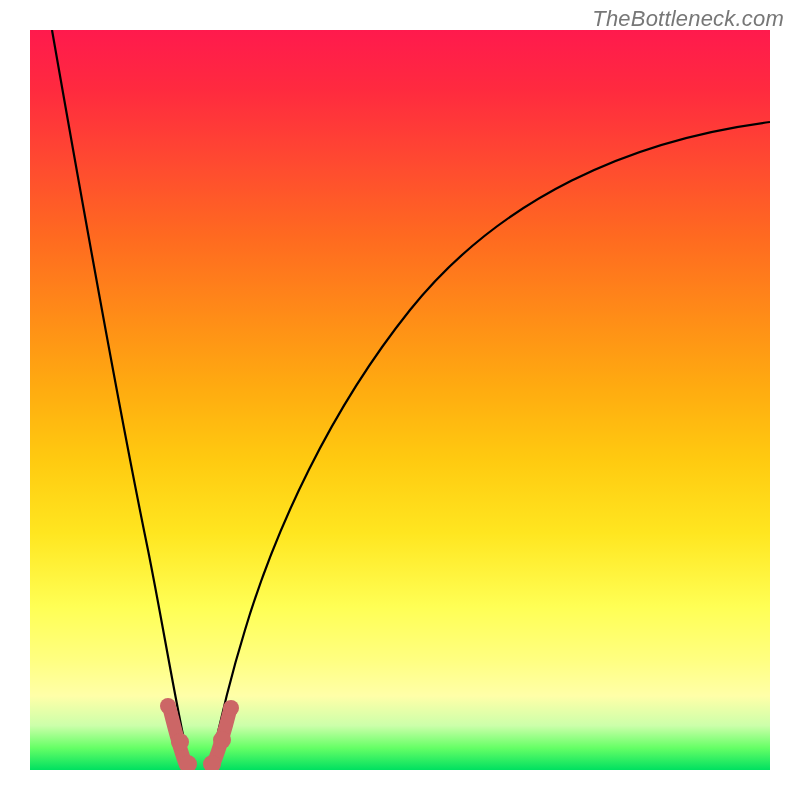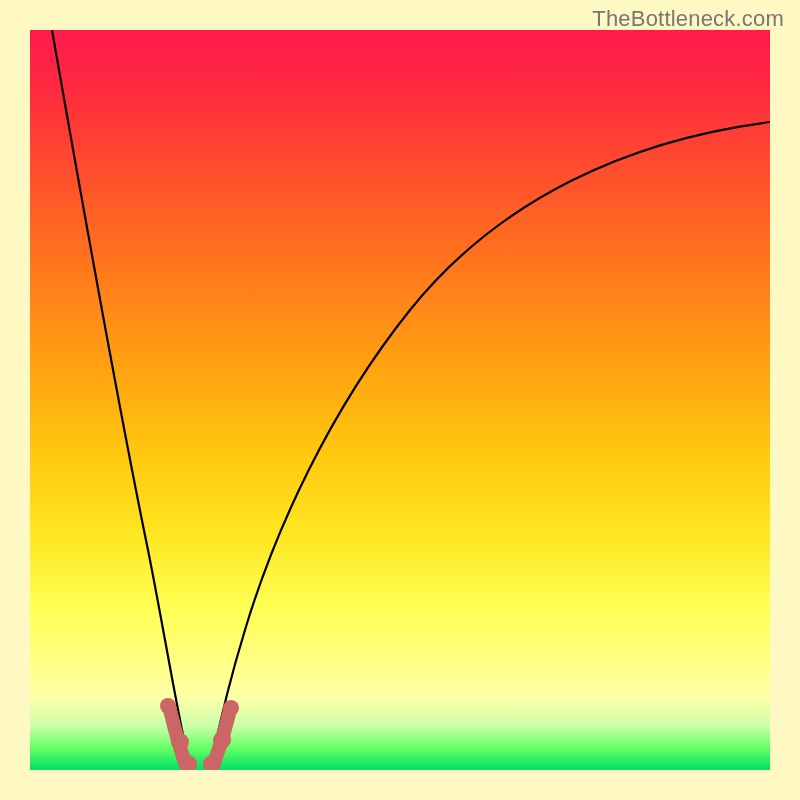--- a/index.html
+++ b/index.html
@@ -8,21 +8,22 @@
     width: 800px;
     height: 800px;
     overflow: hidden;
     background: #000;
     font-family: Arial, Helvetica, sans-serif;
   }
   .frame {
     position: absolute;
     left: 0; top: 0;
     width: 800px; height: 800px;
-    background: #fef9c3;
+    background: #ffffff;
+    font-style: italic;
   }
   .plot {
     position: absolute;
     left: 30px;
     top: 30px;
     width: 740px;
     height: 740px;
     overflow: hidden;
   }
   .gradient {

